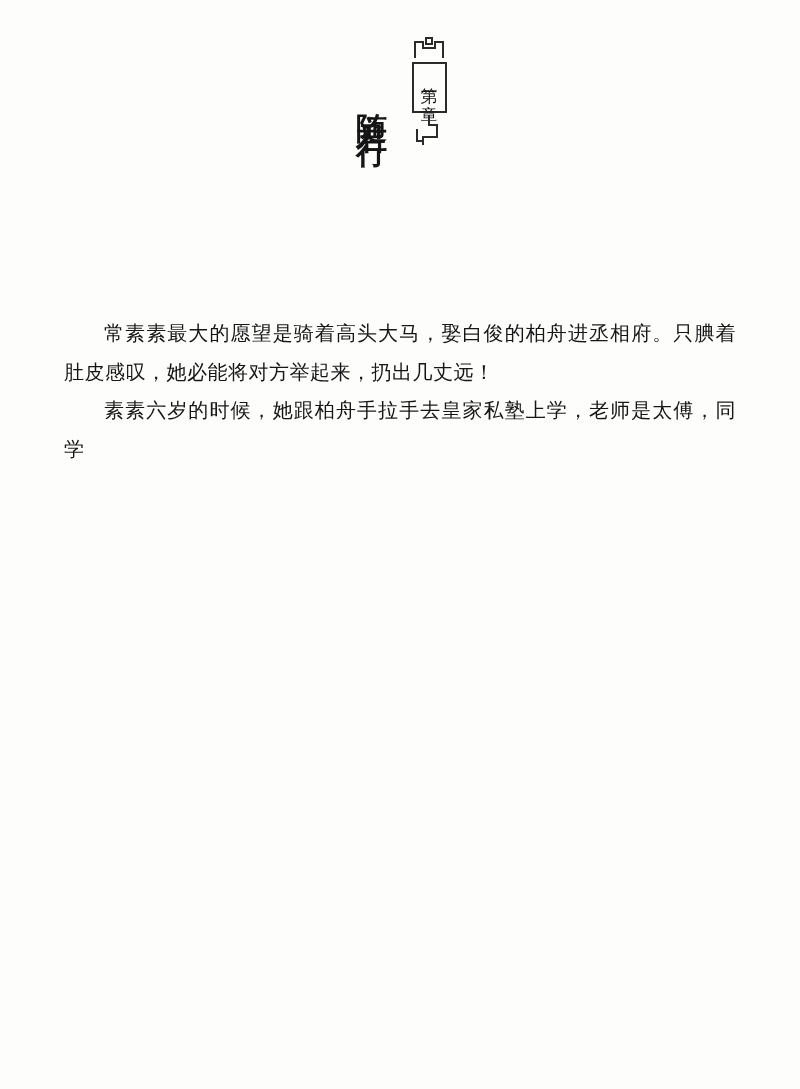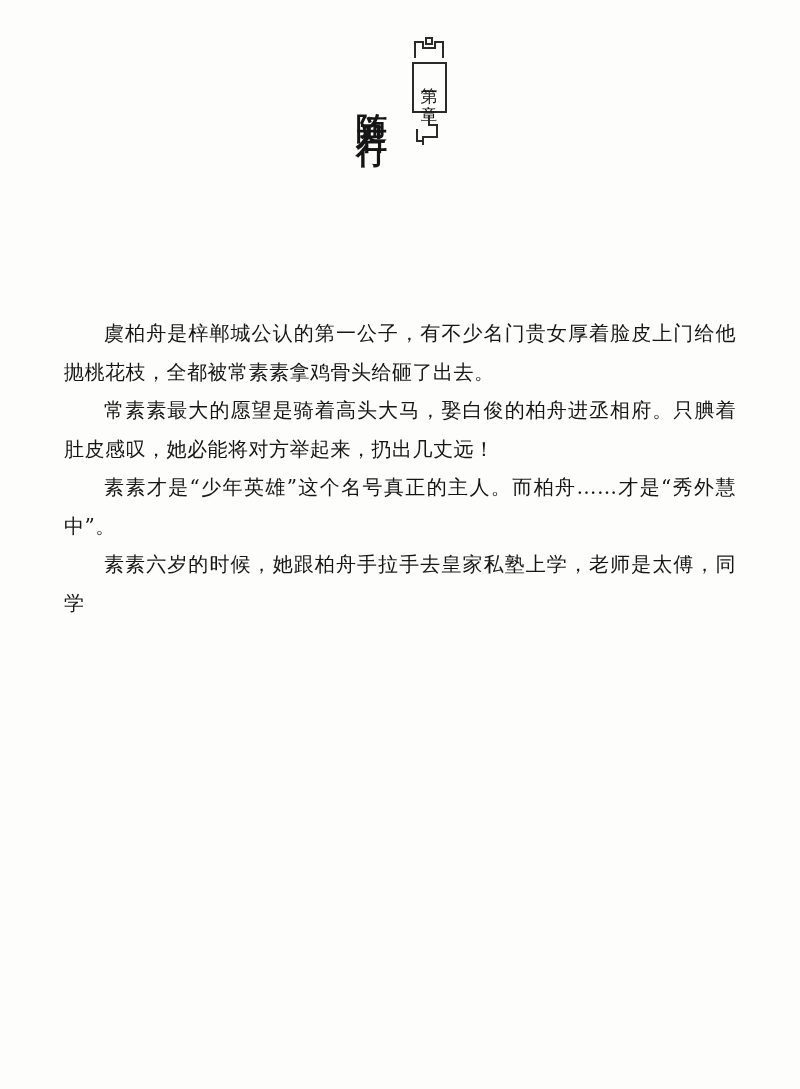--- a/index.html
+++ b/index.html
@@ -100,19 +100,17 @@
 
       <svg class="ornament-svg ornament-bottom" width="40" height="34" viewBox="0 0 40 34">
         <path d="M20 0 L20 10 L28 10 L28 22 L14 22 L14 30" fill="none" stroke="#2b2b2b" stroke-width="2"></path>
         <path d="M8 14 L8 26 L14 26" fill="none" stroke="#2b2b2b" stroke-width="2"></path>
       </svg>
 
     </div>
   </div>
 
   <div class="body-text">
-    <p class="para">虞柏舟是梓郸城公认的第一公子，有不少名门贵女厚着脸皮上门给他抛桃花枝，全都被常素素拿鸡骨头给砸了出去。</p>
     <p class="para">常素素最大的愿望是骑着高头大马，娶白俊的柏舟进丞相府。只腆着肚皮感叹，她必能将对方举起来，扔出几丈远！</p>
-    <p class="para">素素才是“少年英雄”这个名号真正的主人。而柏舟……才是“秀外慧中”。</p>
     <p class="para">素素六岁的时候，她跟柏舟手拉手去皇家私塾上学，老师是太傅，同学</p>
   </div>
 
 </div>
 
 </body></html>

